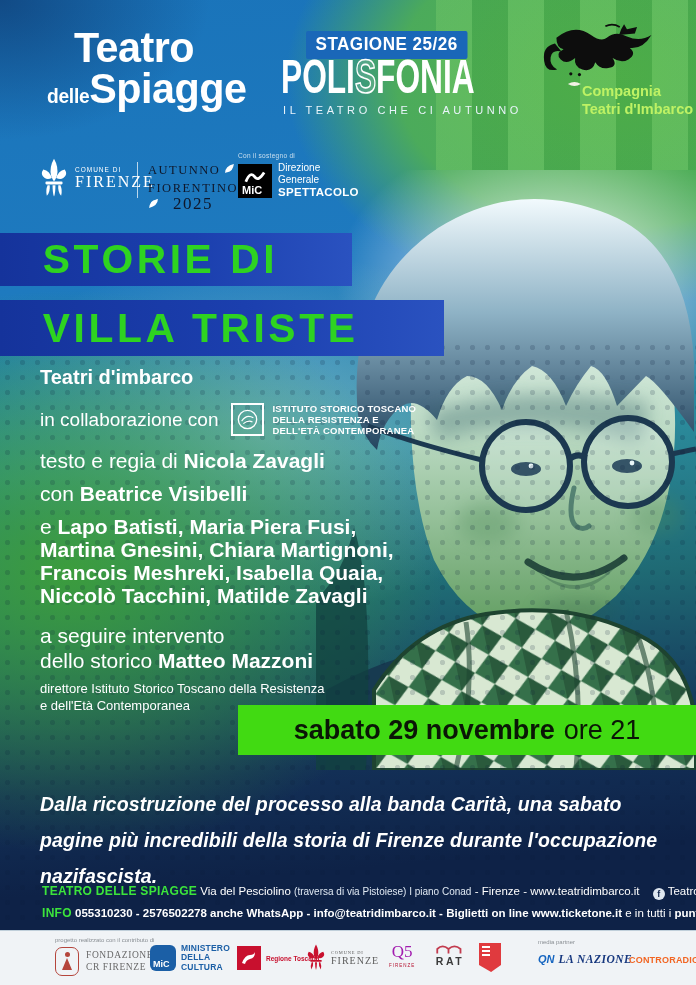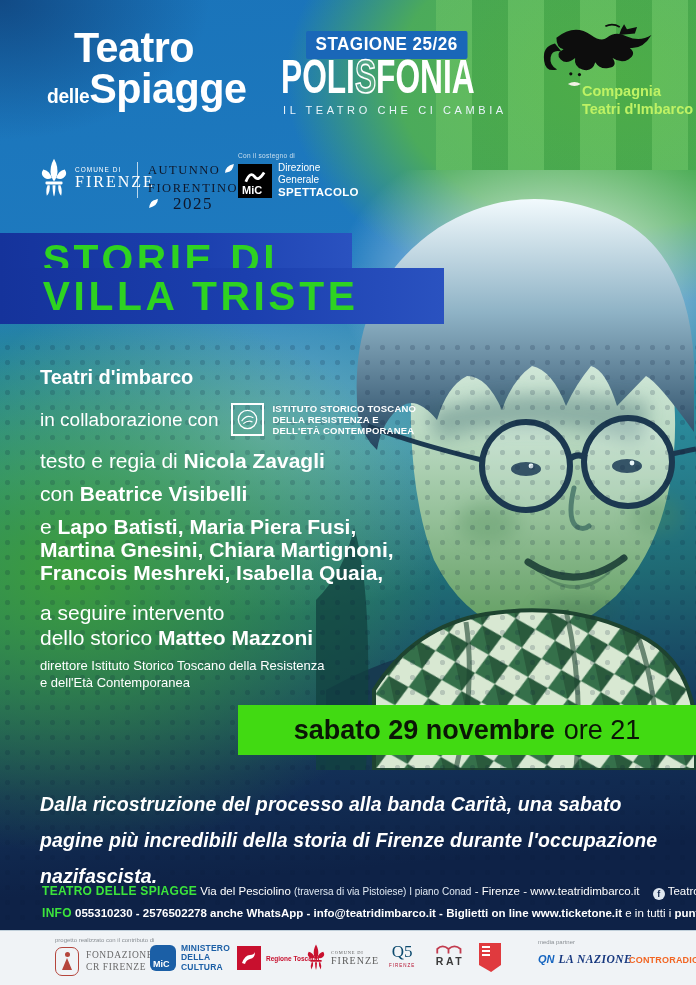--- a/index.html
+++ b/index.html
@@ -60,21 +60,21 @@
   .mic-box svg { position:absolute; left:5px; top:4px; width:24px; height:16px; }
   .mic-box .mark { position:absolute; left:4px; bottom:2px; font-size:11px; font-weight:700; }
   .p-mic .lines { margin-left:6px; font-size:10px; line-height:1.2; }
   .p-mic .dg { font-weight:400; }
   .p-mic .sp { font-weight:800; font-size:11.5px; letter-spacing:.3px; }
 
   
   .band { position:absolute; left:0; z-index:6; background:linear-gradient(90deg,#15339b 0%, #1b3fae 55%, #2a52c0 100%);
     color:#2ed321; font-weight:800; display:flex; align-items:center; }
   .band1 { top:233px; width:352px; height:53px; }
-  .band2 { top:268px; width:444px; height:56px; }
+  .band2 { top:300px; width:444px; height:56px; }
   .band .t { font-size:40px; letter-spacing:3.5px; padding-left:42px; white-space:nowrap; transform:scaleX(1.02); transform-origin:left; }
 
   
   .credits { position:absolute; left:40px; top:366px; width:400px; z-index:10; color:#fff; }
   .credits .co { font-size:20px; font-weight:800; margin-bottom:14px; }
   .collab { display:flex; align-items:center; margin-bottom:12px; }
   .collab .pre { font-size:19px; font-weight:300; }
   .ist-logo { width:33px; height:33px; border:2px solid #fff; margin:0 9px 0 12px; display:flex; align-items:center; justify-content:center; flex:0 0 auto; }
   .ist-logo svg { width:25px; height:25px; }
   .ist-lines { font-size:9.5px; font-weight:700; line-height:1.18; letter-spacing:.2px; }
@@ -123,21 +123,21 @@
   .sp-reg { left:237px; top:15px; display:flex; align-items:center; }
   .reg-box { width:24px; height:24px; background:#c8102e; position:relative; }
   .reg-box svg { position:absolute; inset:3px; }
   .sp-reg .txt { margin-left:5px; font-size:6.5px; font-weight:700; color:#c8102e; }
   .sp-com { left:306px; top:13px; display:flex; align-items:center; }
   .sp-com svg { width:20px; height:27px; }
   .sp-com .txt { margin-left:5px; font-family:"Liberation Serif", serif; color:#5c5c5c; }
   .sp-com .c1 { font-size:4.5px; letter-spacing:.8px; }
   .sp-com .c2 { font-size:10px; letter-spacing:1px; }
   .sp-q5 { left:389px; top:12px; text-align:center; }
-  .sp-q5 .q { font-family:"Liberation Serif", serif; color:#0c4a6e; font-size:17px; line-height:1; }
+  .sp-q5 .q { font-family:"Liberation Serif", serif; color:#a21caf; font-size:17px; line-height:1; }
   .sp-q5 .sub { font-size:4.5px; color:#b40f2d; letter-spacing:1px; margin-top:3px; }
   .sp-rat { left:434px; top:12px; text-align:center; }
   .sp-rat svg { width:32px; height:12px; display:block; margin:0 auto; }
   .sp-rat .txt { font-size:10.5px; font-weight:700; color:#3a3a3a; letter-spacing:2.5px; }
   .sp-fdt { left:479px; top:12px; width:22px; height:29px; background:#e03a3e;
     clip-path:polygon(0 0,100% 0,100% 76%,55% 100%,0 76%); }
   .sp-fdt::before { content:""; position:absolute; left:3px; top:3px; width:8px; height:2px; background:#fff; box-shadow:0 4px 0 #fff, 0 8px 0 #fff; }
   .sp-mnote { left:538px; top:8px; font-size:6px; color:#8a8f94; }
   .sp-naz { left:538px; top:22px; display:flex; align-items:baseline; }
   .sp-naz .qn { color:#1565c0; font-weight:800; font-style:italic; font-size:11px; }
@@ -211,21 +211,21 @@
   <div class="tds-logo">
     <div class="l1">Teatro</div>
     <div class="l2">
       <span class="sm">delle</span>
       <span class="bg">Spiagge</span>
     </div>
   </div>
 
   <div class="season-badge">STAGIONE 25/26</div>
   <div class="brand"><span>POLI</span><span class="s-outline">S</span><span>FONIA</span></div>
-  <div class="brand-tagline">IL TEATRO CHE CI CAMBIA</div>
+  <div class="brand-tagline">IL TEATRO CHE CI AUTUNNO</div>
 
   <div class="company">
     <svg class="company-ink" viewBox="0 0 170 100" aria-hidden="true">
       <path d="M28 30 Q10 34 13 54 Q15 70 31 66 Q20 60 22 49 Q24 38 37 41 Z" fill="#0d0d0d"></path>
       <path d="M30 22 Q55 2 78 18 Q92 28 100 22 Q112 12 128 20 Q146 28 162 18 Q150 38 132 36 Q142 44 130 52 Q120 58 108 50 Q116 62 102 64 Q90 66 84 56 Q80 70 66 66 Q54 62 56 50 Q44 60 36 52 Q28 44 40 38 Q30 36 30 22 Z" fill="#0d0d0d"></path>
       <path d="M120 10 L124 3 L128 10 L142 7 L139 16 L117 18 Z" fill="#0d0d0d"></path>
       <path d="M118 7 Q108 1 98 6" stroke="#0d0d0d" stroke-width="2.4" fill="none"></path>
       <circle cx="50" cy="72" r="2.2" fill="#0d0d0d"></circle>
         <circle cx="62" cy="73" r="2.2" fill="#0d0d0d"></circle>
       <path d="M46 86 Q55 81 64 86 Q55 92 46 86 Z" fill="#f2f1e6"></path>
@@ -301,20 +301,21 @@
         <div>DELLA RESISTENZA E</div>
         <div>DELL'ETÀ CONTEMPORANEA</div>
       </span>
     </div>
     <div class="line"><span>testo e regia di</span> <b>Nicola Zavagli</b></div>
     <div class="line"><span>con</span> <b>Beatrice Visibelli</b></div>
     <div class="cast">
       <div><span class="pfx">e</span> <span>Lapo Batisti, Maria Piera Fusi,</span></div>
       <div>Martina Gnesini, Chiara Martignoni,</div>
       <div>Francois Meshreki, Isabella Quaia,</div>
+      <div>Niccolò Tacchini, Matilde Zavagli</div>
     </div>
     <div class="after">a seguire intervento</div>
     <div class="after"><span>dello storico</span> <b>Matteo Mazzoni</b></div>
     <div class="role">
       <div>direttore Istituto Storico Toscano della Resistenza</div>
       <div>e dell'Età Contemporanea</div>
     </div>
   </div>
 
   <div class="banner">

